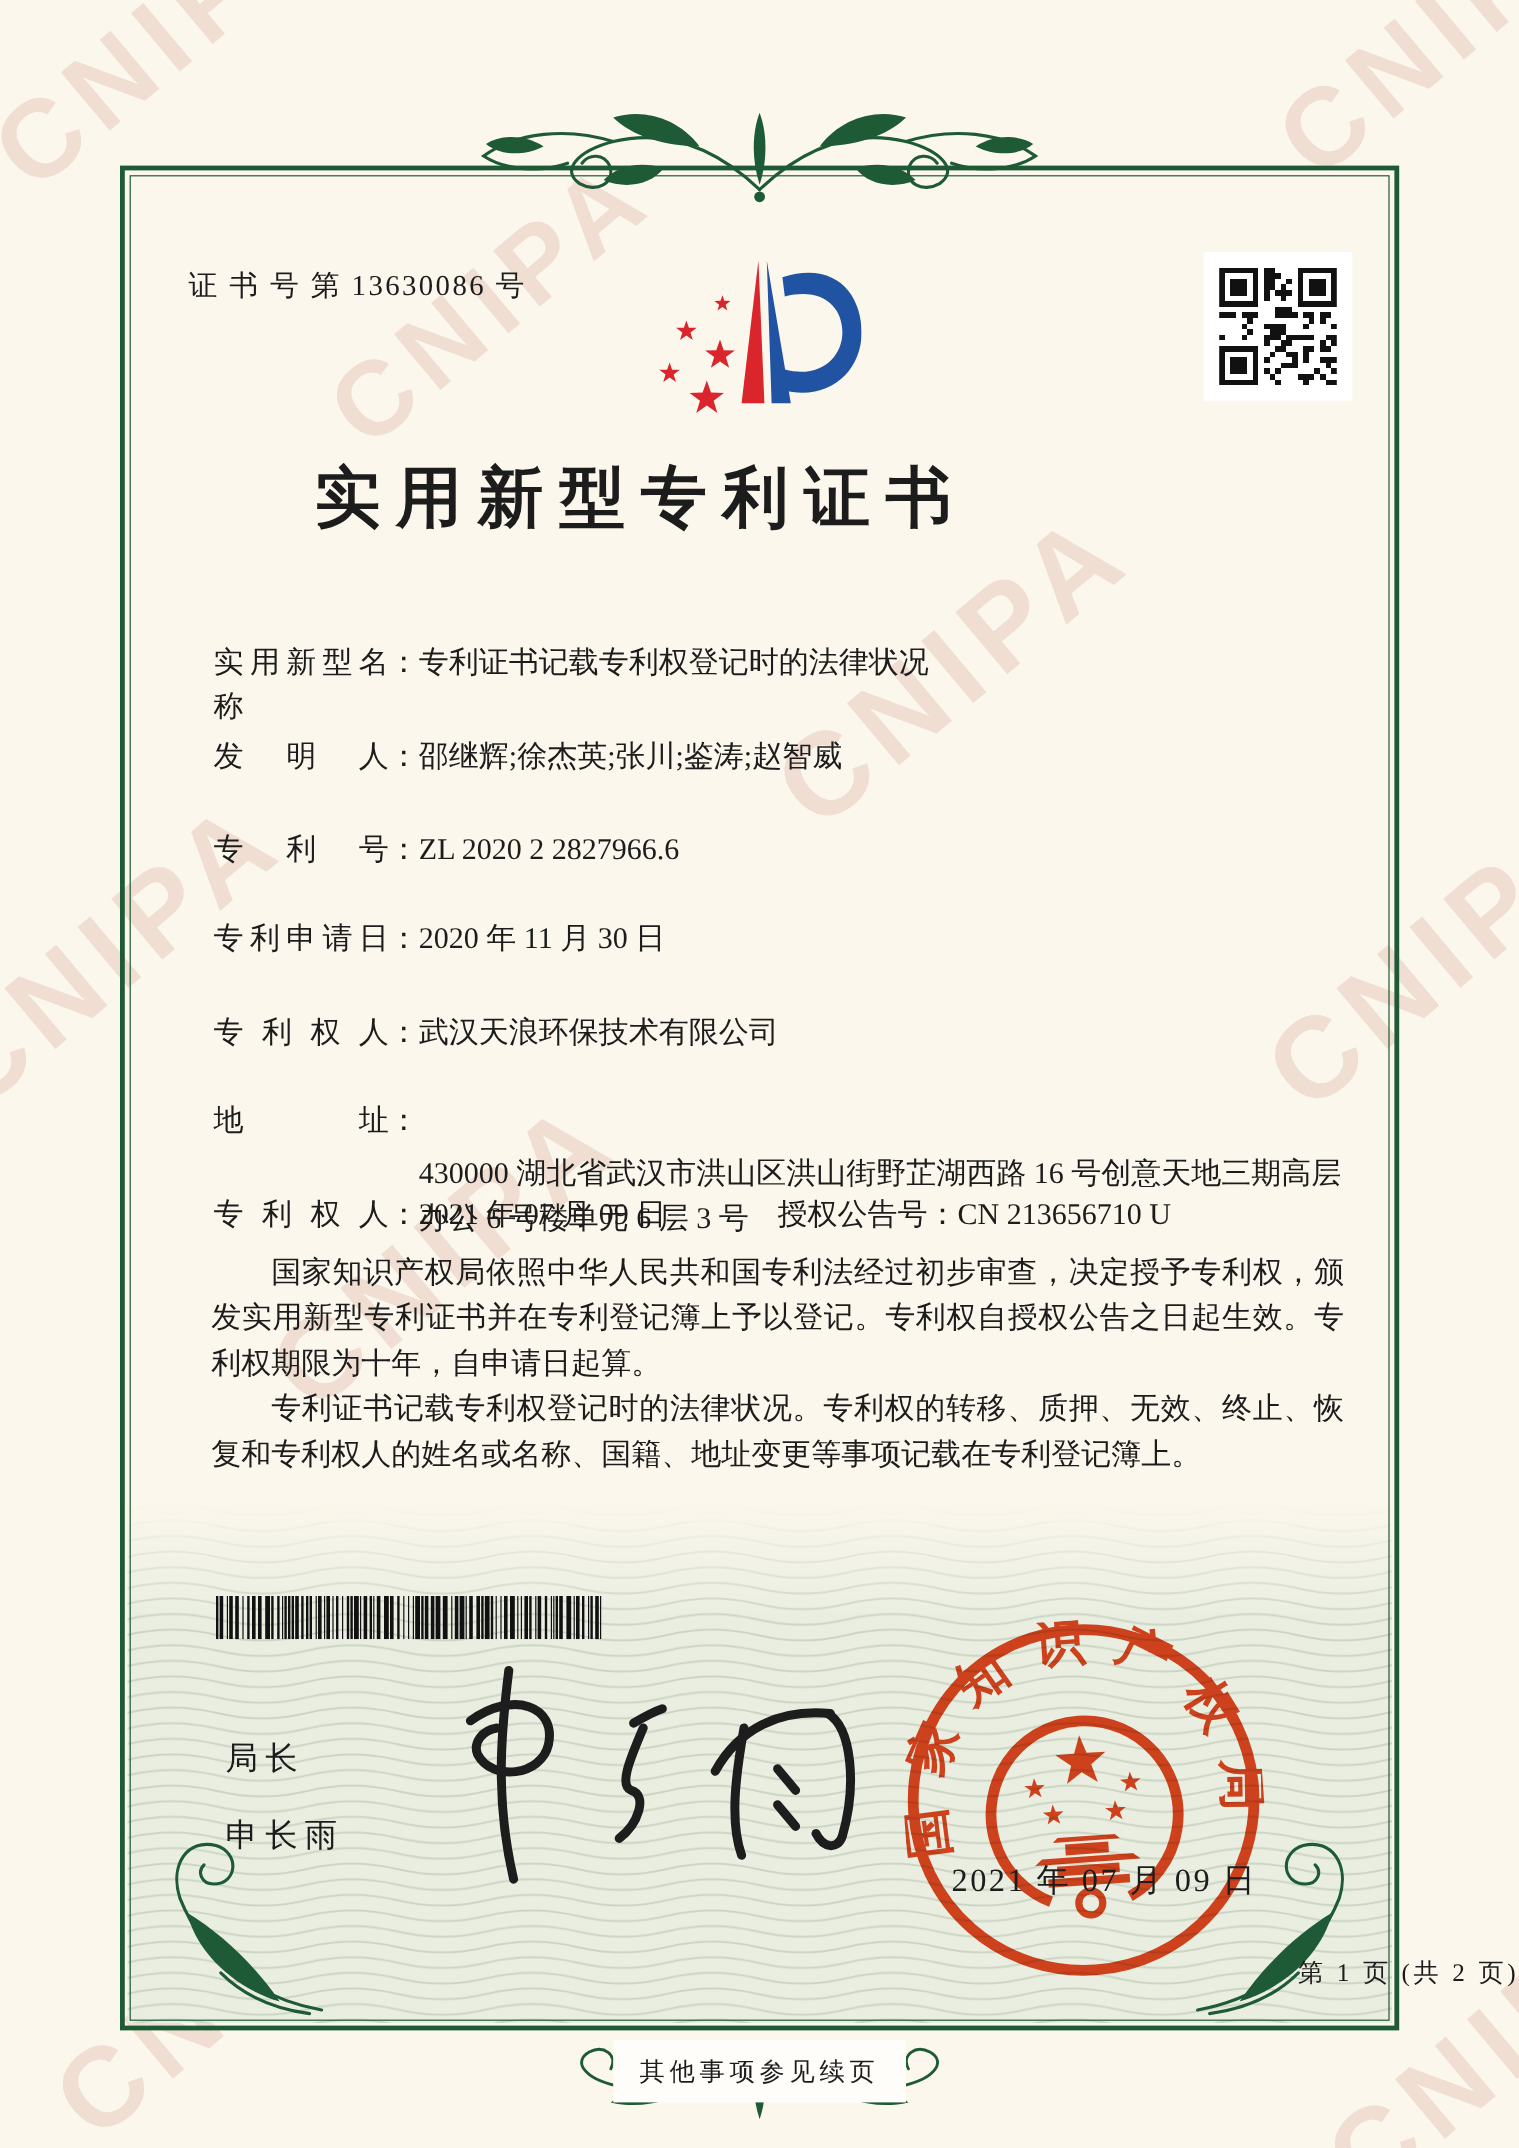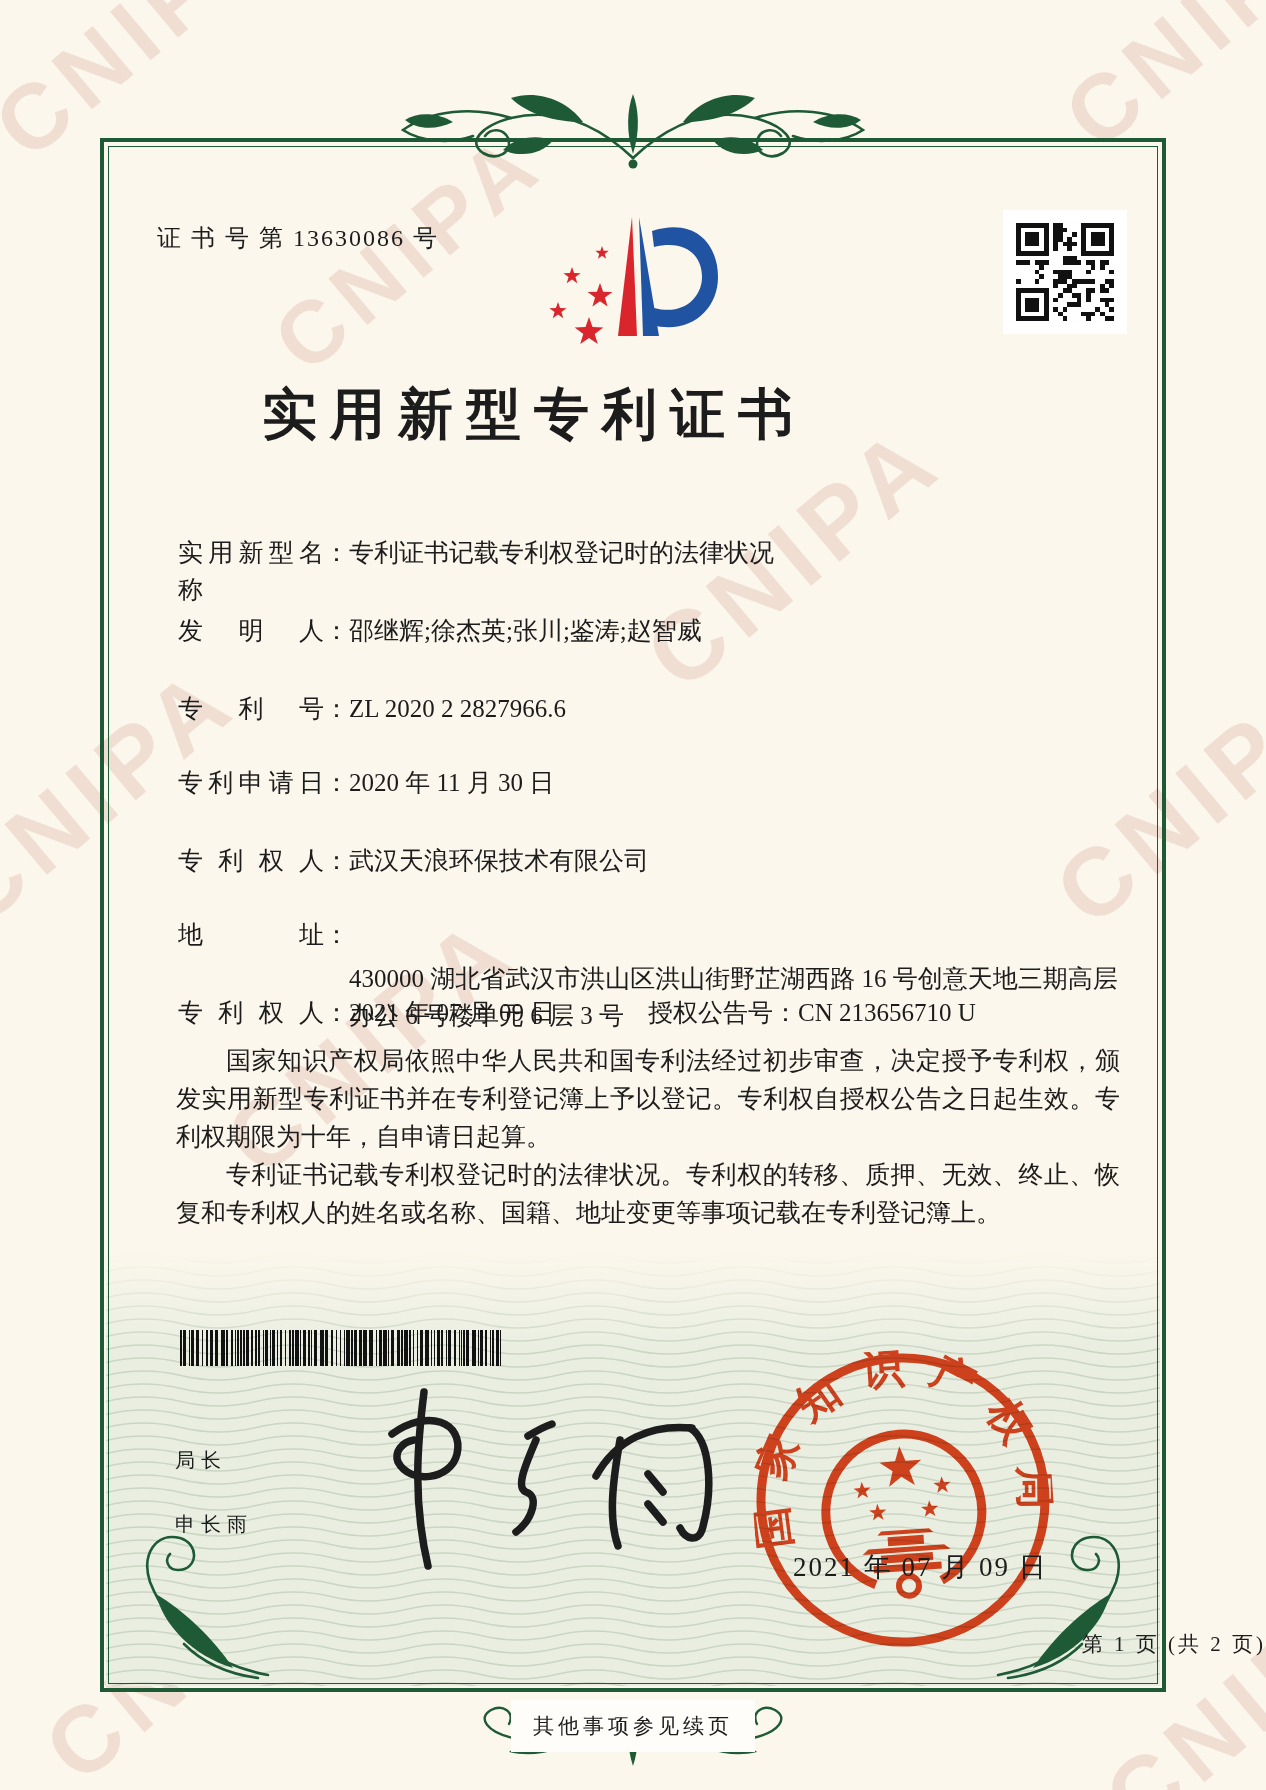--- a/index.html
+++ b/index.html
@@ -54,21 +54,21 @@
   .g2{position:absolute;left:470px;top:0;}
   
   .body-text{
     position:absolute;left:176px;top:1042px;width:944px;z-index:3;
     font-size:25px;line-height:38px;text-align:justify;
   }
   .body-text p{margin:0;text-indent:2em;}
   
   .barcode{position:absolute;left:180px;top:1330px;z-index:3;}
   .director-label,.director-name{
-    position:absolute;left:175px;z-index:3;font-size:20px;letter-spacing:6px;
+    position:absolute;left:188px;z-index:3;font-size:27px;letter-spacing:6px;
     font-family:Liberation Sans, sans-serif;
   }
   .director-label{top:1447px;}
   .director-name{top:1511px;}
   .signature{position:absolute;left:368px;top:1378px;z-index:3;}
   .seal{
     position:absolute;left:753px;top:1350px;width:300px;height:300px;z-index:3;
     transform:rotate(-4deg);mix-blend-mode:multiply;opacity:.94;
   }
   .seal-date{position:absolute;left:793px;top:1549px;font-size:27px;letter-spacing:2px;z-index:4;}

